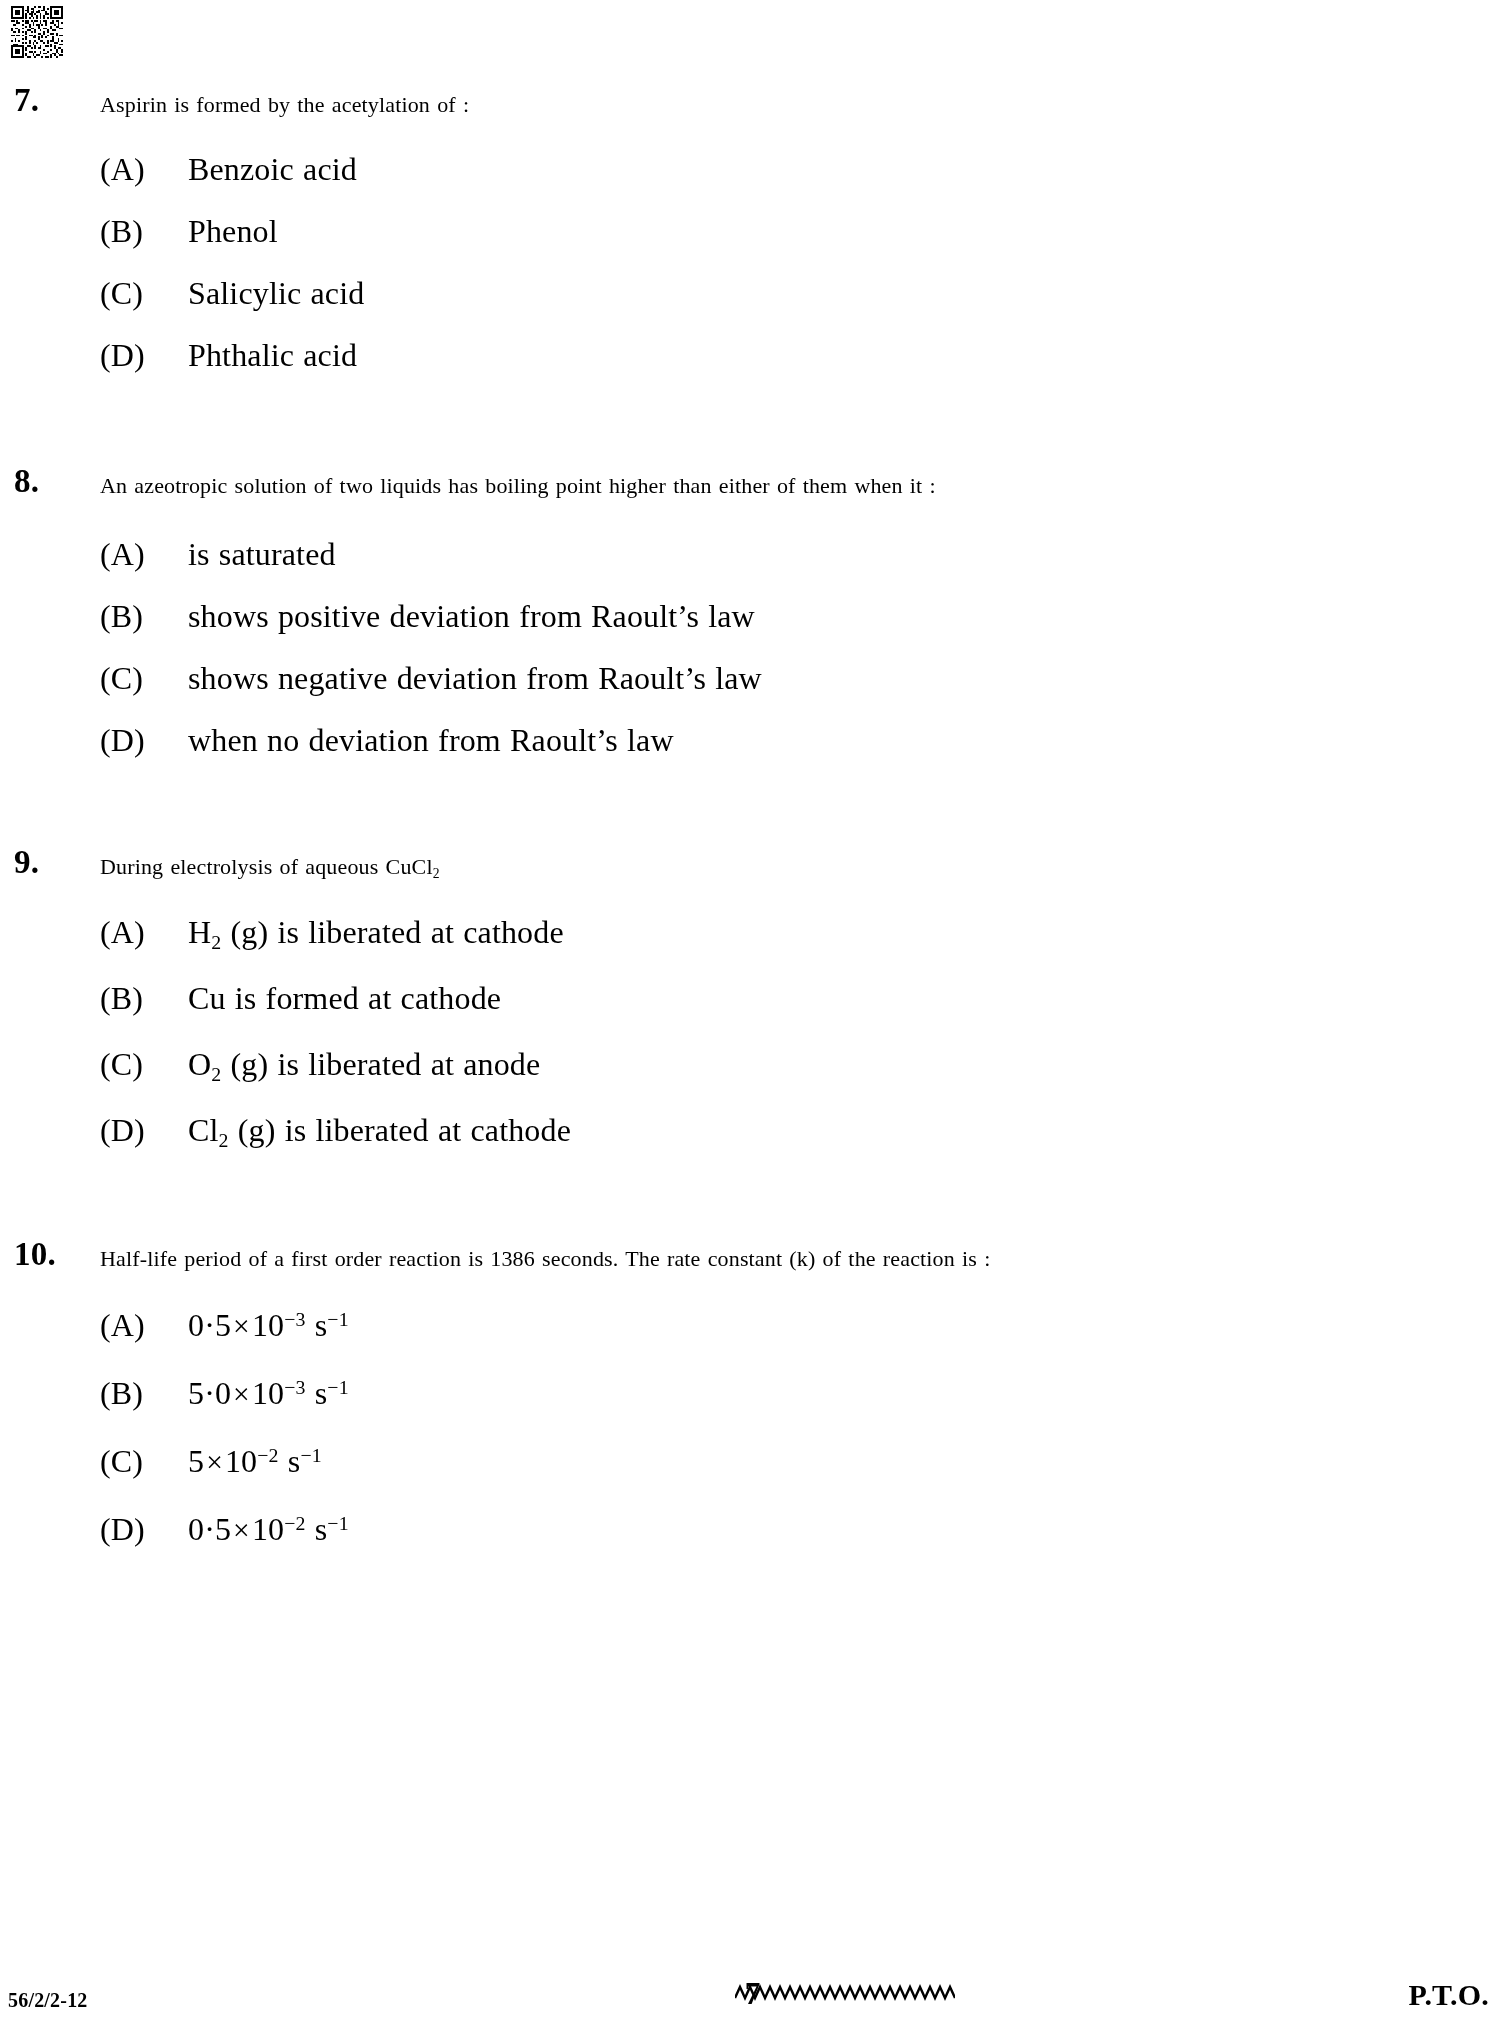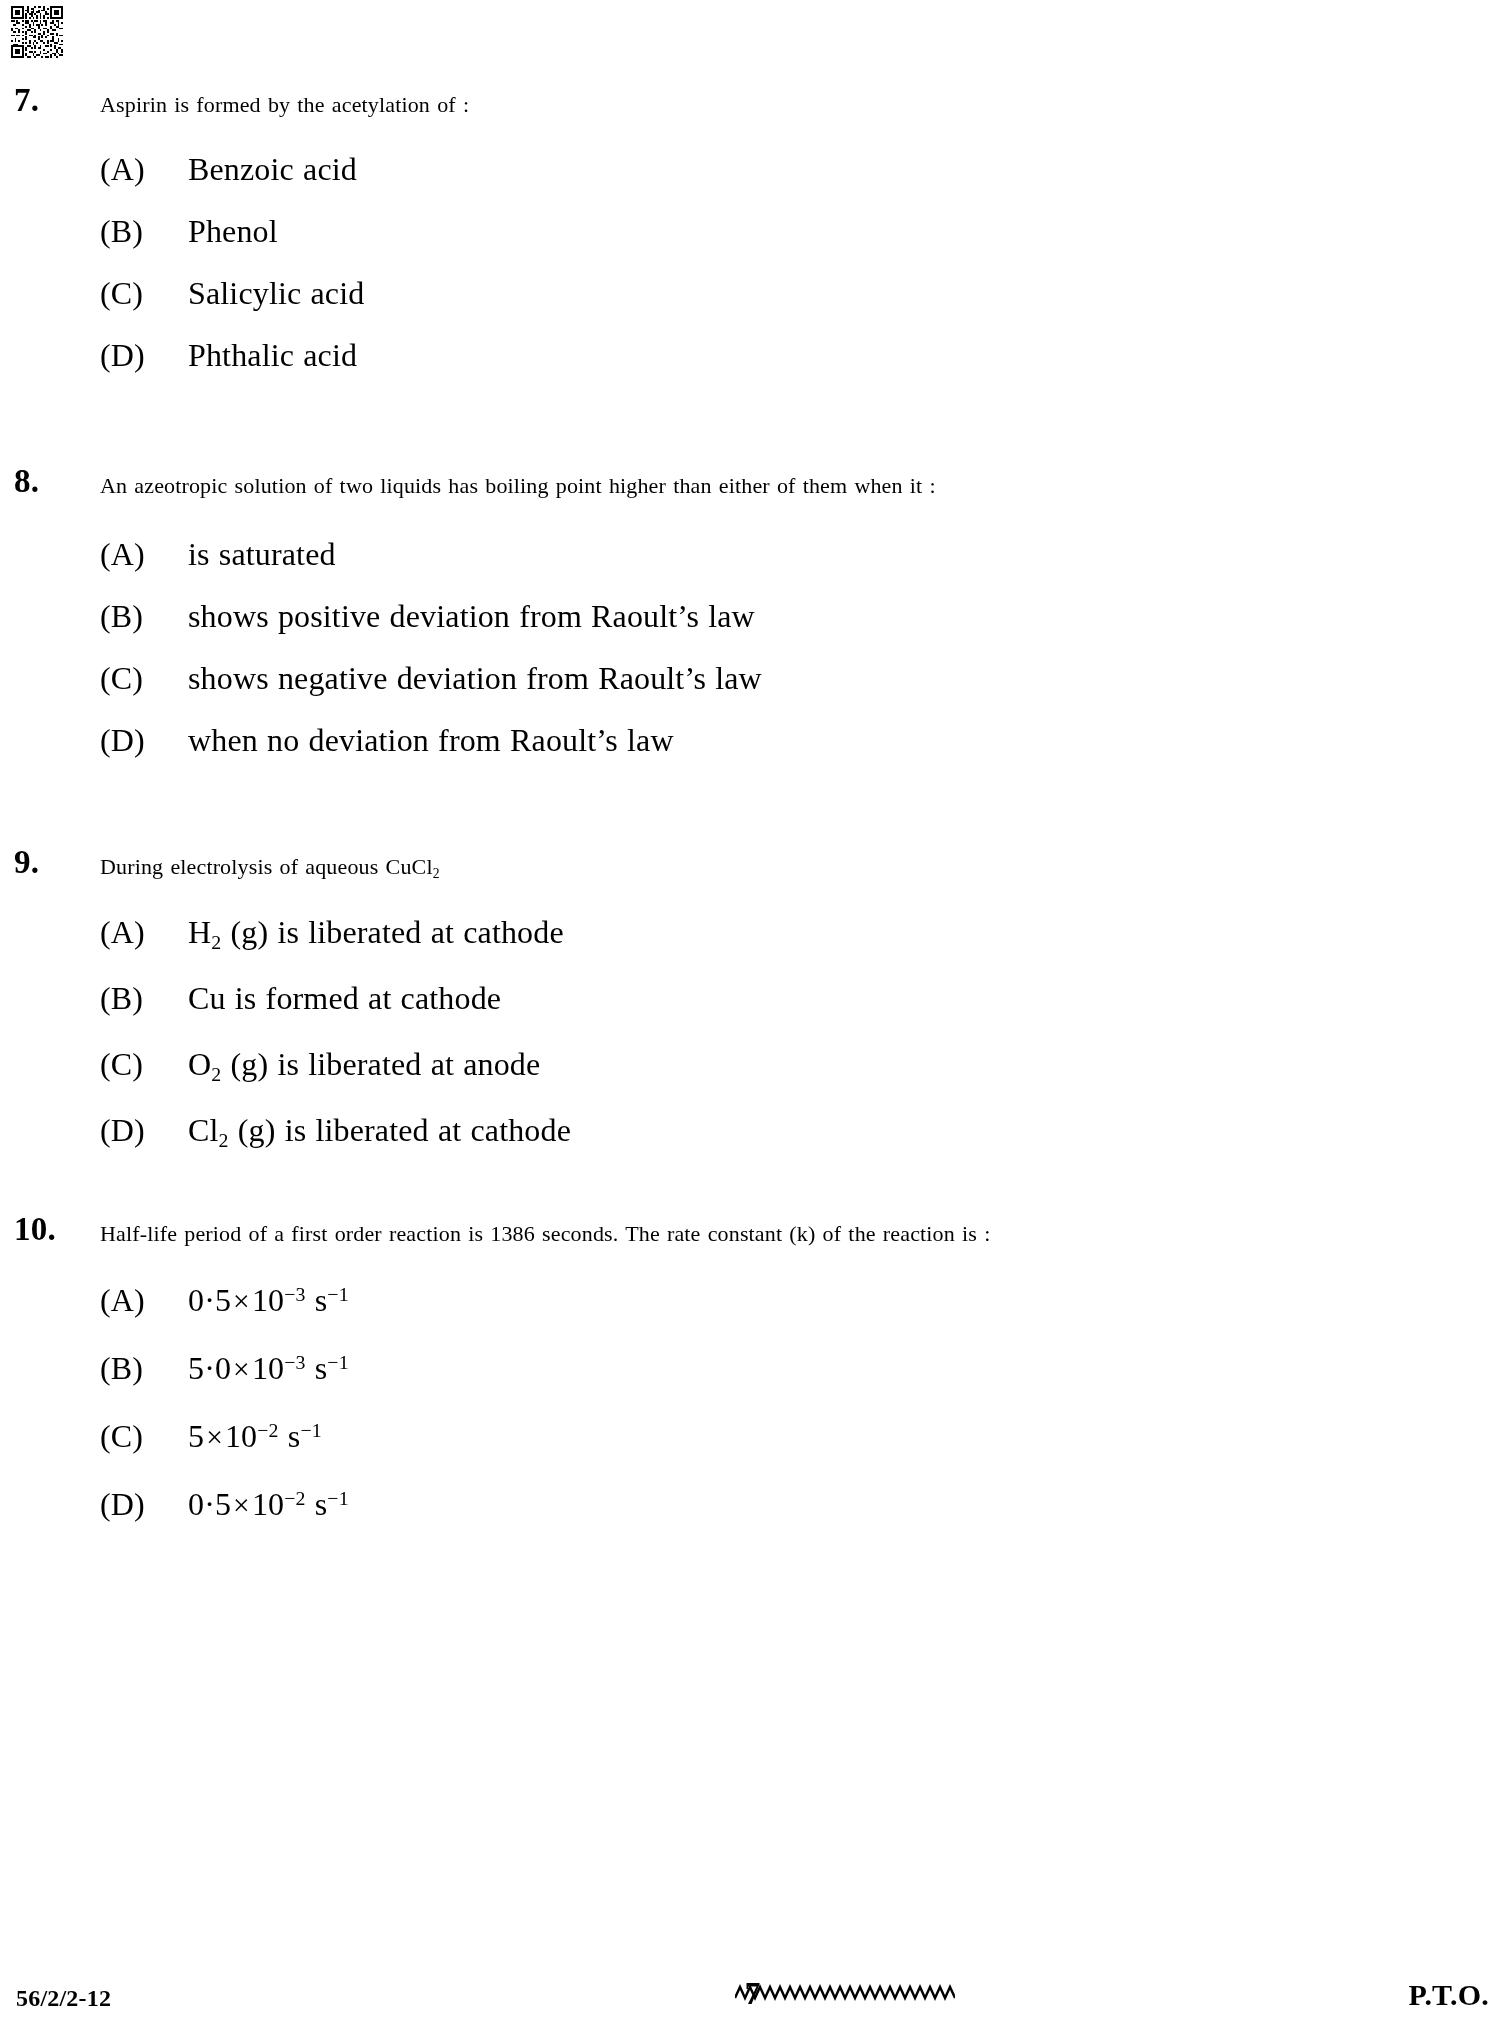--- a/index.html
+++ b/index.html
@@ -87,21 +87,21 @@
 
   
   .q7  { margin-top: 0; }
   .q7 .option { margin-bottom: 14px; }
   .q8  { margin-top: 80px; }
   .q8 .options { margin-top: 18px; }
   .q8 .option { margin-bottom: 14px; }
   .q9  { margin-top: 76px; }
   .q9 .options { margin-top: 12px; }
   .q9 .option { margin-bottom: 14px; }
-  .q10 { margin-top: 49px; }
+  .q10 { margin-top: 74px; }
   .q10 .options { margin-top: 16px; }
   .q10 .option { margin-bottom: 16px; }
 
   
   sub {
     font-size: 0.62em;
     vertical-align: baseline;
     position: relative;
     top: 0.28em;
   }
@@ -117,24 +117,24 @@
   
   .footer {
     position: absolute;
     left: 0;
     bottom: 22px;
     width: 1505px;
     height: 50px;
   }
   .footer-left {
     position: absolute;
-    left: 16px;
+    left: 8px;
     bottom: 0;
     font-weight: bold;
-    font-size: 24px;
+    font-size: 20px;
     letter-spacing: 0.2px;
   }
   .footer-center {
     position: absolute;
     left: 0;
     right: 0;
     bottom: 0;
     text-align: center;
     font-weight: bold;
     font-size: 31px;

